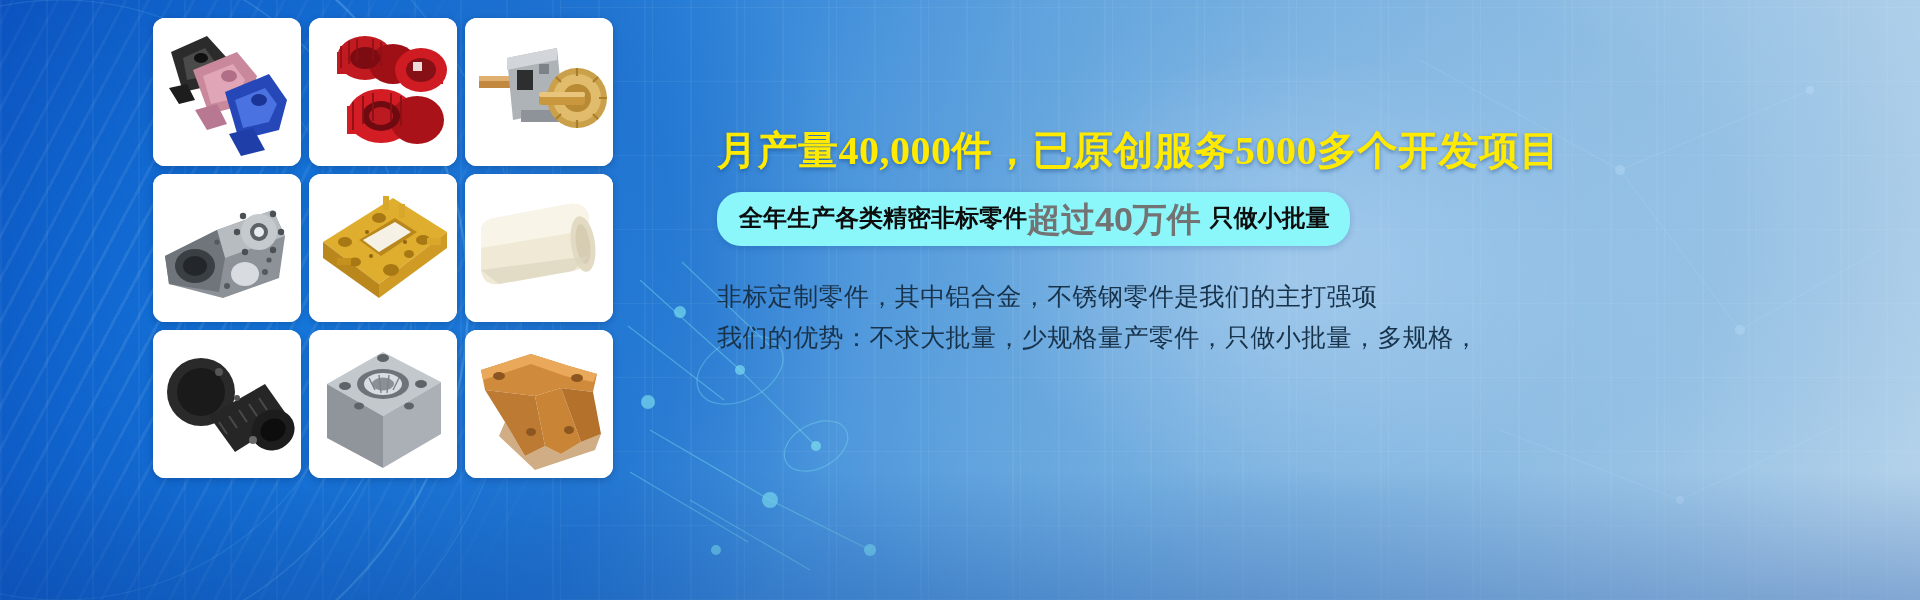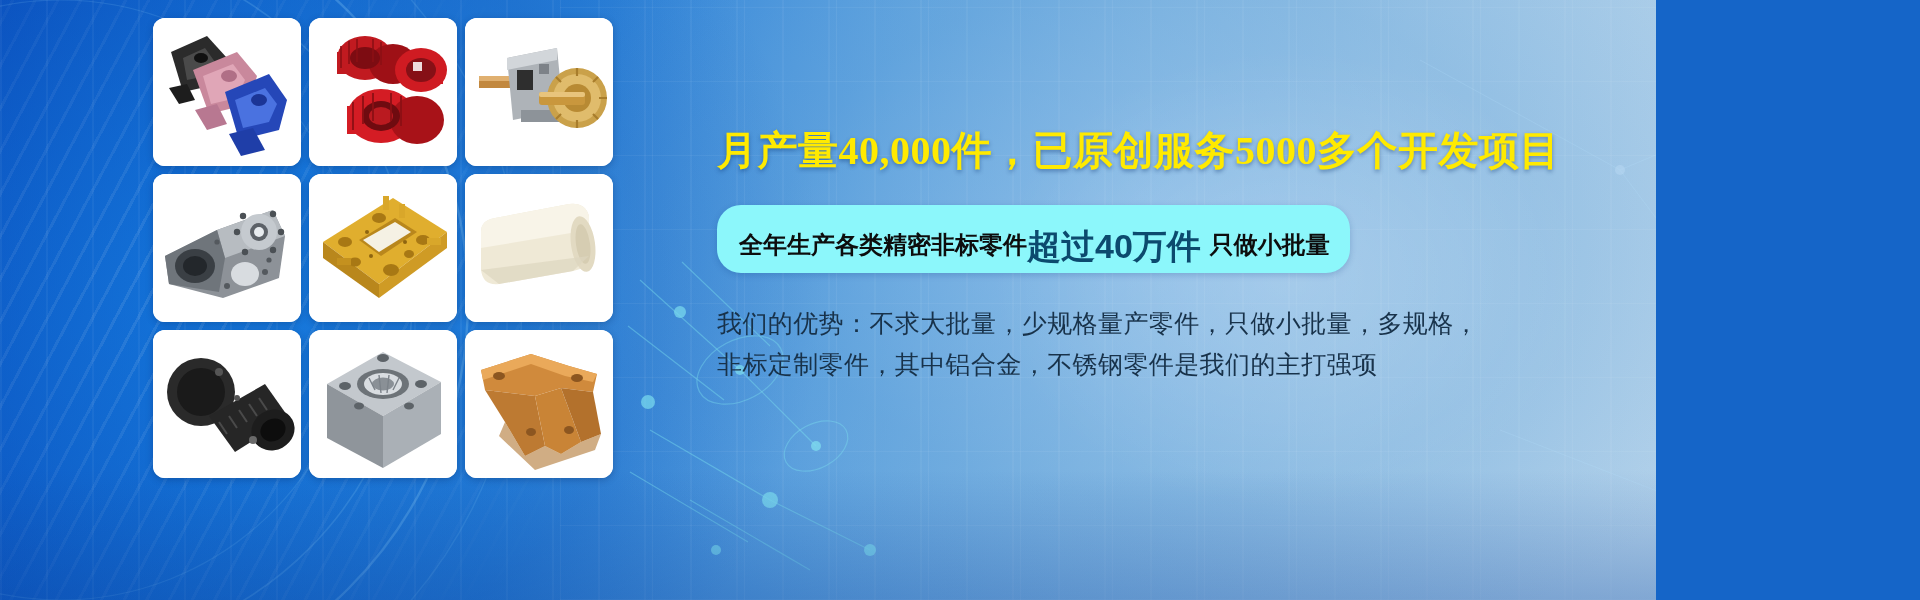--- a/index.html
+++ b/index.html
@@ -2,21 +2,21 @@
 <html><head>
 <meta charset="utf-8">
 <style>
   html,body{margin:0;padding:0;}
   body{
     width:1920px;height:600px;overflow:hidden;
     font-family:"Liberation Sans","DejaVu Sans",sans-serif;
     background:#1565c8;
   }
   .banner{
-    position:relative;width:1656px;height:600px;overflow:hidden;
+    position:relative;width:1920px;height:600px;overflow:hidden;
     background:
       radial-gradient(ellipse 900px 620px at 70% 40%, rgba(150,195,235,.55) 0%, rgba(110,170,220,.28) 42%, rgba(30,110,190,0) 72%),
       radial-gradient(ellipse 760px 700px at 14% 48%, rgba(20,130,230,.55) 0%, rgba(12,90,190,.25) 55%, rgba(10,70,170,0) 78%),
       linear-gradient(100deg,#0b4fbf 0%,#1569cf 16%,#2a80d8 33%,#5ea2de 52%,#81b6e2 66%,#9cc5e6 80%,#b4d2ea 100%);
   }
   
   .bg-vert-stripes{
     position:absolute;inset:0;
     background:repeating-linear-gradient(90deg,
       rgba(255,255,255,.045) 0px, rgba(255,255,255,.045) 2px,
@@ -70,30 +70,30 @@
 
   
   .copy{position:absolute;left:717px;top:128px;width:1180px;}
   .headline{
     font-family:"Liberation Serif","DejaVu Serif",serif;
     font-weight:700;font-size:40px;line-height:1.16;color:#ffea00;
     letter-spacing:.5px;white-space:nowrap;
     text-shadow:0 2px 4px rgba(8,48,110,.45);
   }
   .cyan-band{
-    margin-top:31px;display:inline-flex;align-items:center;
+    margin-top:18px;display:inline-flex;align-items:center;
     background:#8cf7fb;border-radius:24px;
-    padding:23px 20px 11px 22px;white-space:nowrap;
+    padding:9px 20px 11px 22px;white-space:nowrap;
     box-shadow:0 2px 6px rgba(10,60,130,.22);
   }
   .cyan-band .t-black{
     font-size:24px;font-weight:700;color:#0d0d0d;letter-spacing:0px;
   }
   .cyan-band .t-red{
-    font-size:34px;font-weight:700;color:#0c4a6e;letter-spacing:0px;
+    font-size:34px;font-weight:700;color:#737373;letter-spacing:0px;
     line-height:1;position:relative;top:1px;
   }
   .cyan-band .sp{display:inline-block;width:9px;}
   .body-copy{
     margin-top:30px;font-size:25px;line-height:1.62;color:#18324a;
     letter-spacing:.4px;
   }
   .body-copy div{white-space:nowrap;}
 </style>
 </head>
@@ -388,19 +388,19 @@
     <div class="headline">月产量40,000件，已原创服务5000多个开发项目</div>
 
     <div class="cyan-band">
       <span class="t-black">全年生产各类精密非标零件</span>
       <span class="t-red">超过40万件</span>
       <span class="sp"></span>
       <span class="t-black">只做小批量</span>
     </div>
 
     <div class="body-copy">
+      <div>非标定制零件，其中铝合金，不锈钢零件是我们的主打强项</div>
       <div>我们的优势：不求大批量，少规格量产零件，只做小批量，多规格，</div>
-      <div>非标定制零件，其中铝合金，不锈钢零件是我们的主打强项</div>
     </div>
 
   </div>
 
 </div>
 
 </body></html>

